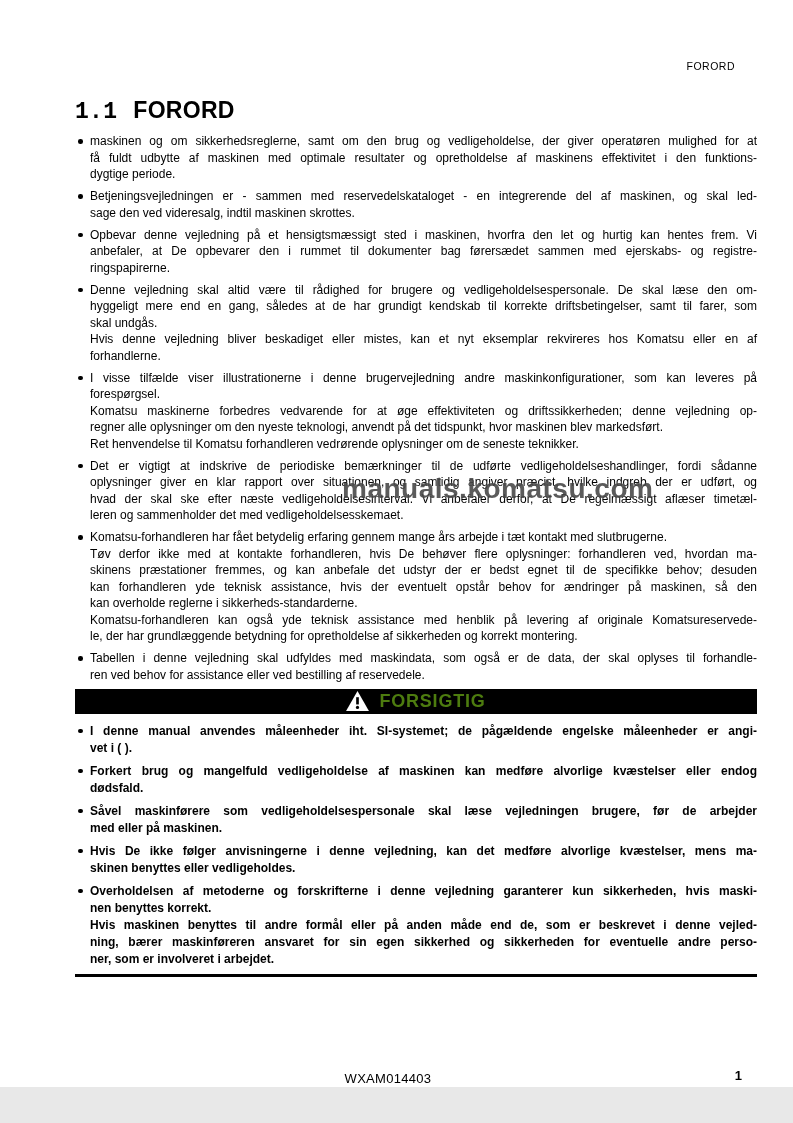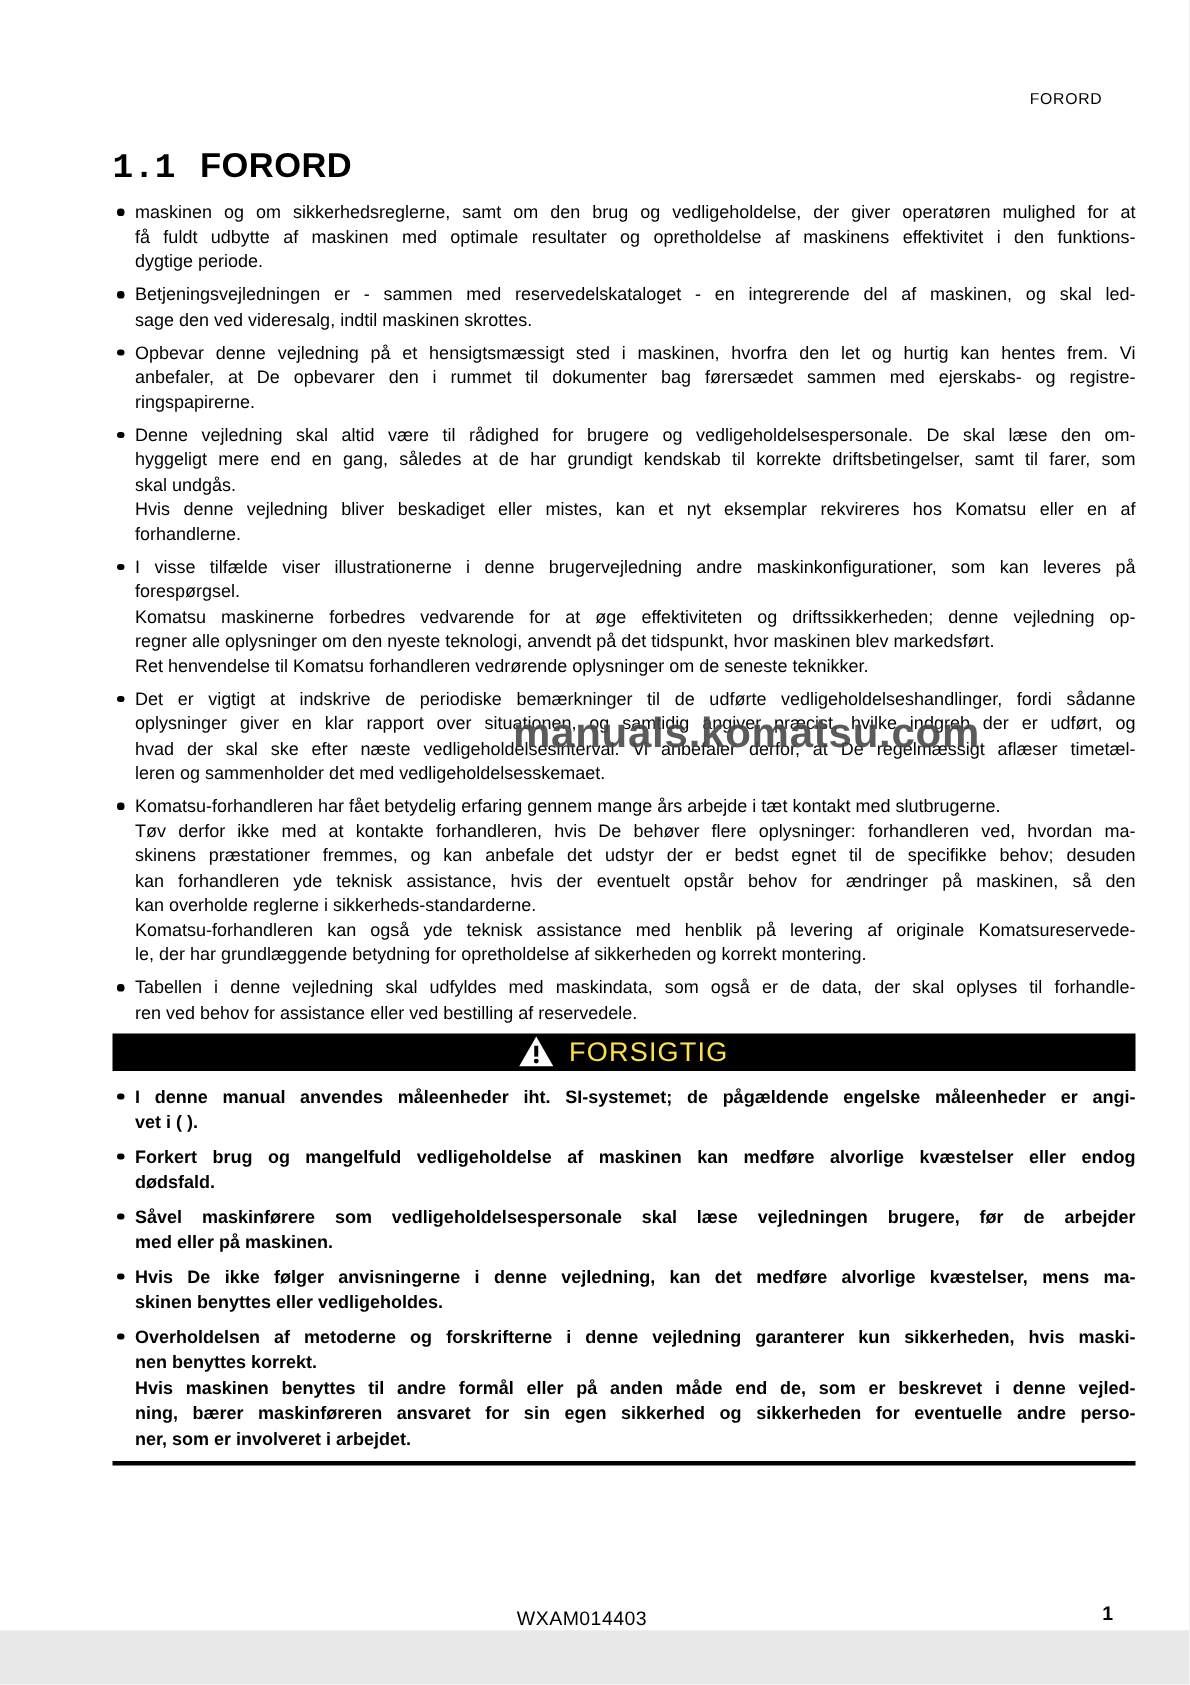--- a/index.html
+++ b/index.html
@@ -69,22 +69,22 @@
     margin-top: 5px;
     margin-bottom: 9px;
     height: 25px;
     background: #000000;
     display: flex;
     align-items: center;
     justify-content: center;
     gap: 10px;
   }
   .caution-label {
-    color: #fde047;
-    font-weight: normal;
+    color: #4d7c0f;
+    font-weight: bold;
     font-size: 18px;
     letter-spacing: 0.8px;
   }
   .warn-icon { display: inline-flex; align-items: center; }
   .end-rule {
     height: 3px;
     background: #000000;
     margin-top: 5px;
   }
   .watermark {

